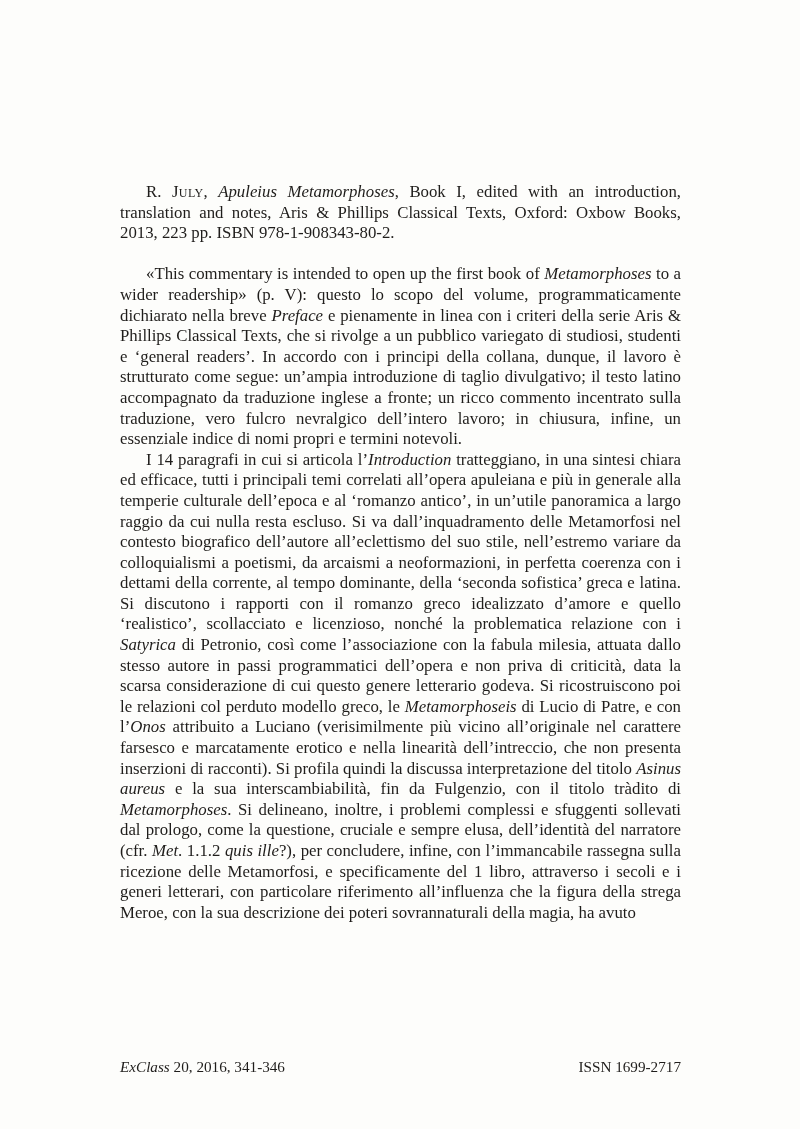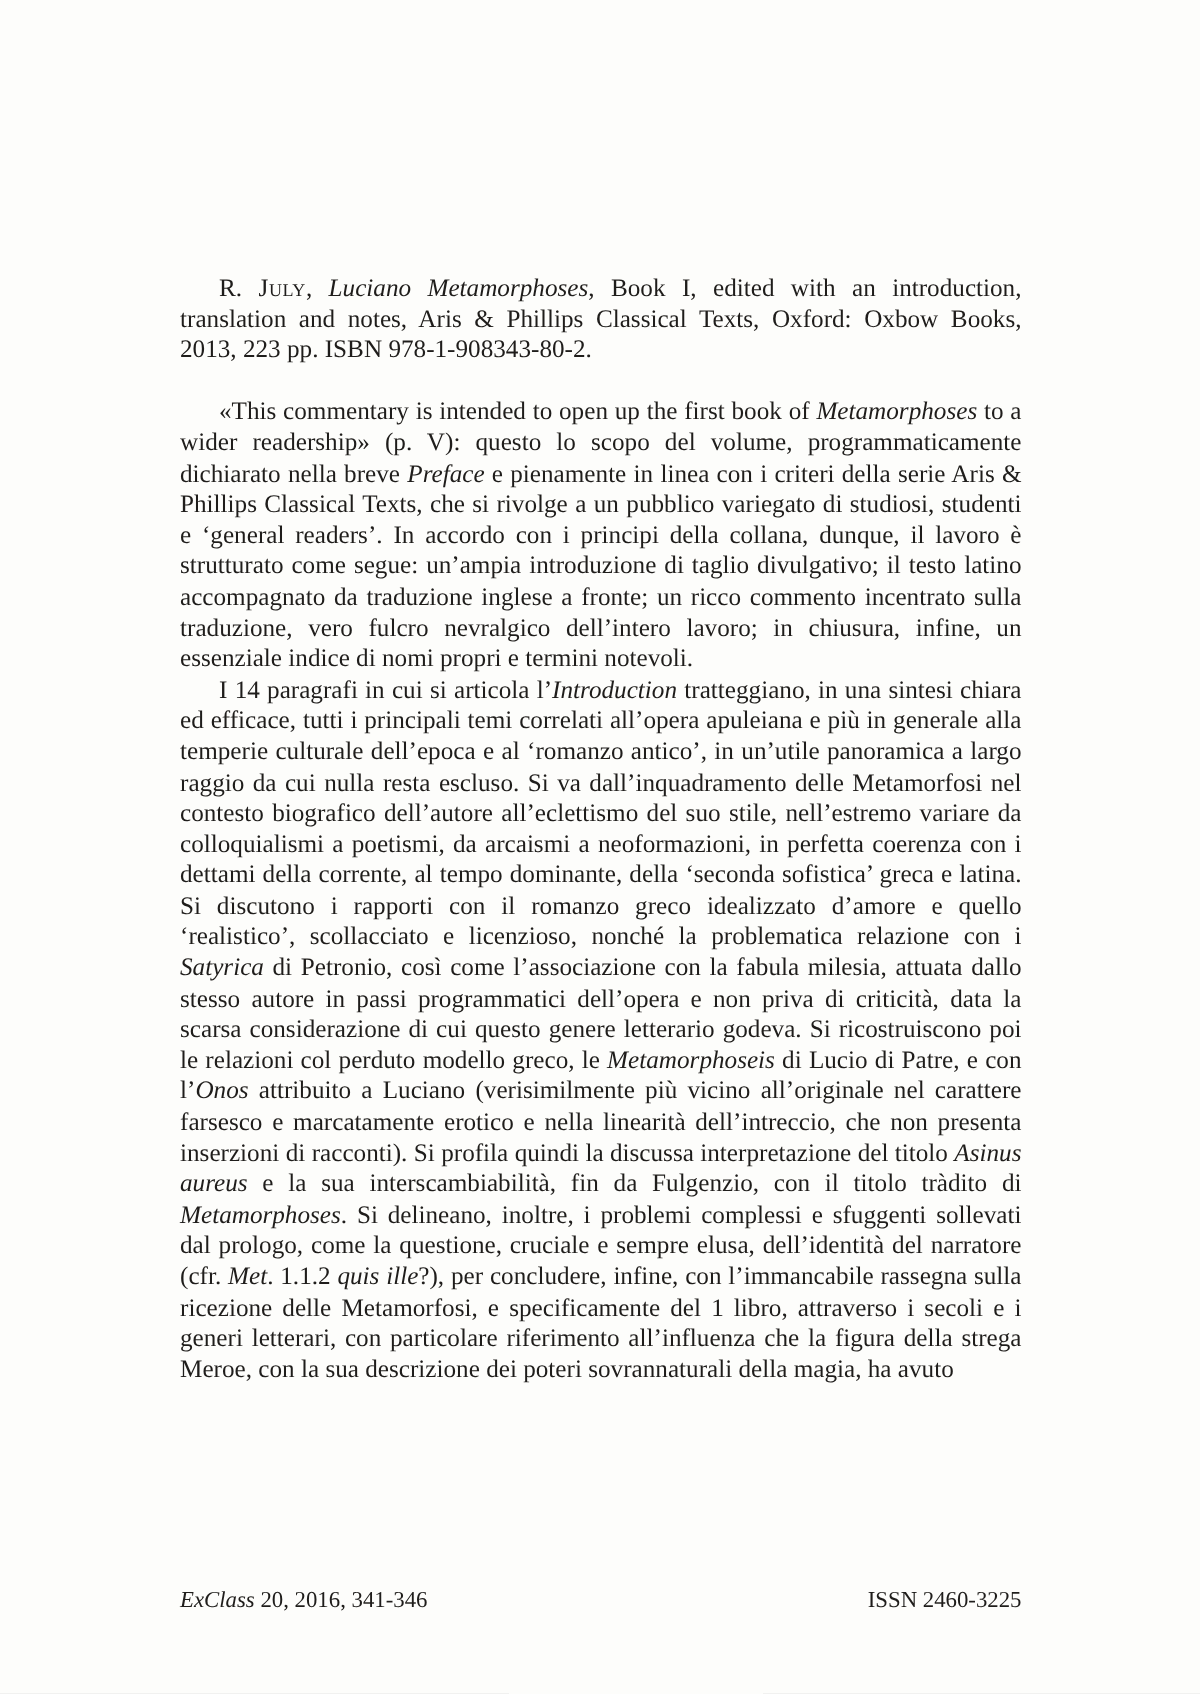--- a/index.html
+++ b/index.html
@@ -45,23 +45,23 @@
     font-size: 15.2px;
     line-height: 19px;
   }
 </style>
 </head>
 <body>
 
 <div class="page">
 
   <div class="text-block">
-    <p><span>R. </span><span class="sc">July</span><span>, </span><span class="it">Luciano Metamorphoses</span><span>, Book I, edited with an introduction, translation and notes, Aris &amp; Phillips Classical Texts, Oxford: Oxbow Books, 2013, 223 pp. ISBN 978-1-908343-80-2.</span></p>
+    <p><span>R. </span><span class="sc">July</span><span>, </span><span class="it">Apuleius Metamorphoses</span><span>, Book I, edited with an introduction, translation and notes, Aris &amp; Phillips Classical Texts, Oxford: Oxbow Books, 2013, 223 pp. ISBN 978-1-908343-80-2.</span></p>
     <p class="after-gap"><span>«This commentary is intended to open up the first book of </span><span class="it">Metamorphoses</span><span> to a wider readership» (p. V): questo lo scopo del volume, programmaticamente dichiarato nella breve </span><span class="it">Preface</span><span> e pienamente in linea con i criteri della serie Aris &amp; Phillips Classical Texts, che si rivolge a un pubblico variegato di studiosi, studenti e ‘general readers’. In accordo con i principi della collana, dunque, il lavoro è strutturato come segue: un’ampia introduzione di taglio divulgativo; il testo latino accompagnato da traduzione inglese a fronte; un ricco commento incentrato sulla traduzione, vero fulcro nevralgico dell’intero lavoro; in chiusura, infine, un essenziale indice di nomi propri e termini notevoli.</span></p>
     <p><span>I 14 paragrafi in cui si articola l’</span><span class="it">Introduction</span><span> tratteggiano, in una sintesi chiara ed efficace, tutti i principali temi correlati all’opera apuleiana e più in generale alla temperie culturale dell’epoca e al ‘romanzo antico’, in un’utile panoramica a largo raggio da cui nulla resta escluso. Si va dall’inquadramento delle Metamorfosi nel contesto biografico dell’autore all’eclettismo del suo stile, nell’estremo variare da colloquialismi a poetismi, da arcaismi a neoformazioni, in perfetta coerenza con i dettami della corrente, al tempo dominante, della ‘seconda sofistica’ greca e latina. Si discutono i rapporti con il romanzo greco idealizzato d’amore e quello ‘realistico’, scollacciato e licenzioso, nonché la problematica relazione con i </span><span class="it">Satyrica</span><span> di Petronio, così come l’associazione con la fabula milesia, attuata dallo stesso autore in passi programmatici dell’opera e non priva di criticità, data la scarsa considerazione di cui questo genere letterario godeva. Si ricostruiscono poi le relazioni col perduto modello greco, le </span><span class="it">Metamorphoseis</span><span> di Lucio di Patre, e con l’</span><span class="it">Onos</span><span> attribuito a Luciano (verisimilmente più vicino all’originale nel carattere farsesco e marcatamente erotico e nella linearità dell’intreccio, che non presenta inserzioni di racconti). Si profila quindi la discussa interpretazione del titolo </span><span class="it">Asinus aureus</span><span> e la sua interscambiabilità, fin da Fulgenzio, con il titolo tràdito di </span><span class="it">Metamorphoses</span><span>. Si delineano, inoltre, i problemi complessi e sfuggenti sollevati dal prologo, come la questione, cruciale e sempre elusa, dell’identità del narratore (cfr. </span><span class="it">Met</span><span>. 1.1.2 </span><span class="it">quis ille</span><span>?), per concludere, infine, con l’immancabile rassegna sulla ricezione delle Metamorfosi, e specificamente del 1 libro, attraverso i secoli e i generi letterari, con particolare riferimento all’influenza che la figura della strega Meroe, con la sua descrizione dei poteri sovrannaturali della magia, ha avuto</span></p>
   </div>
 
   <div class="footer">
     <span><span class="it">ExClass</span><span> 20, 2016, 341-346</span></span>
-    <span>ISSN 2460-3225</span>
+    <span>ISSN 1699-2717</span>
   </div>
 
 </div>
 
 </body></html>

